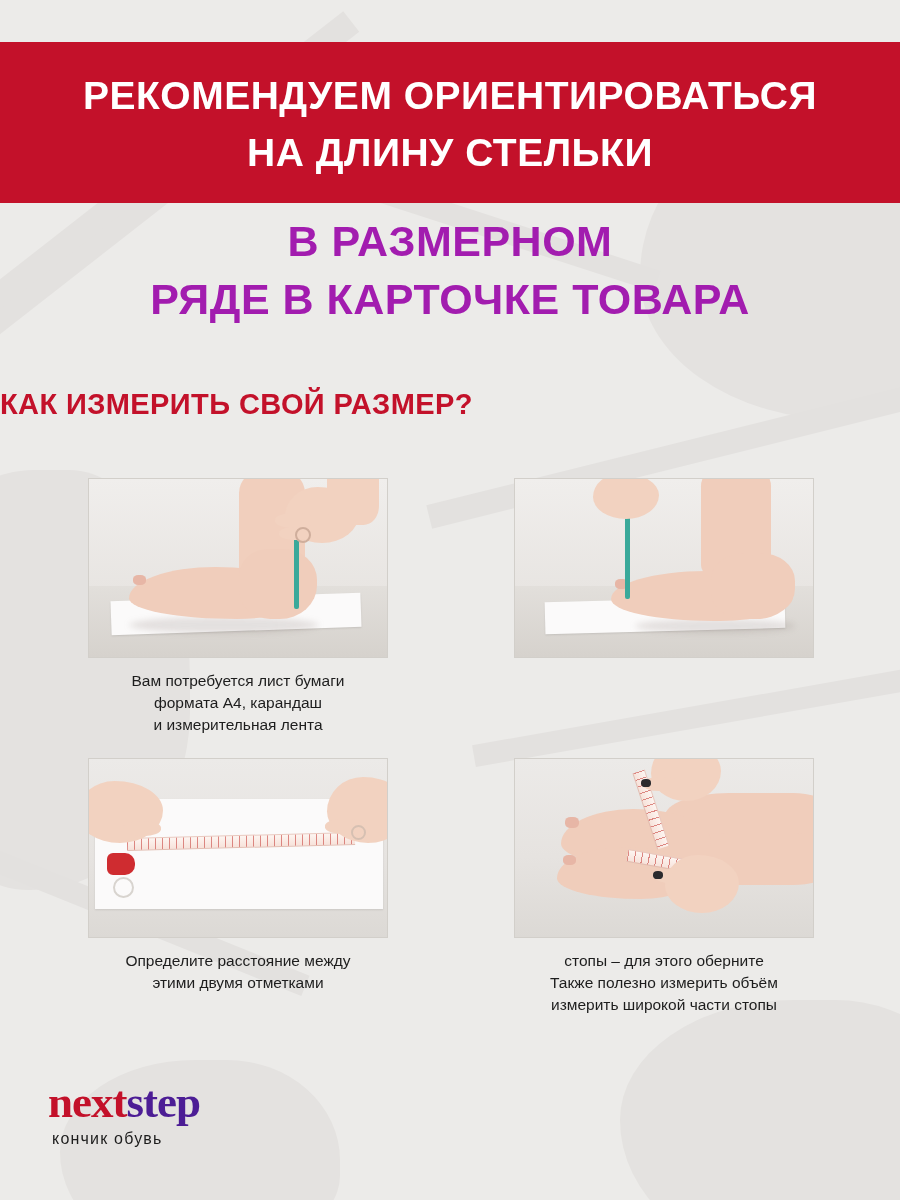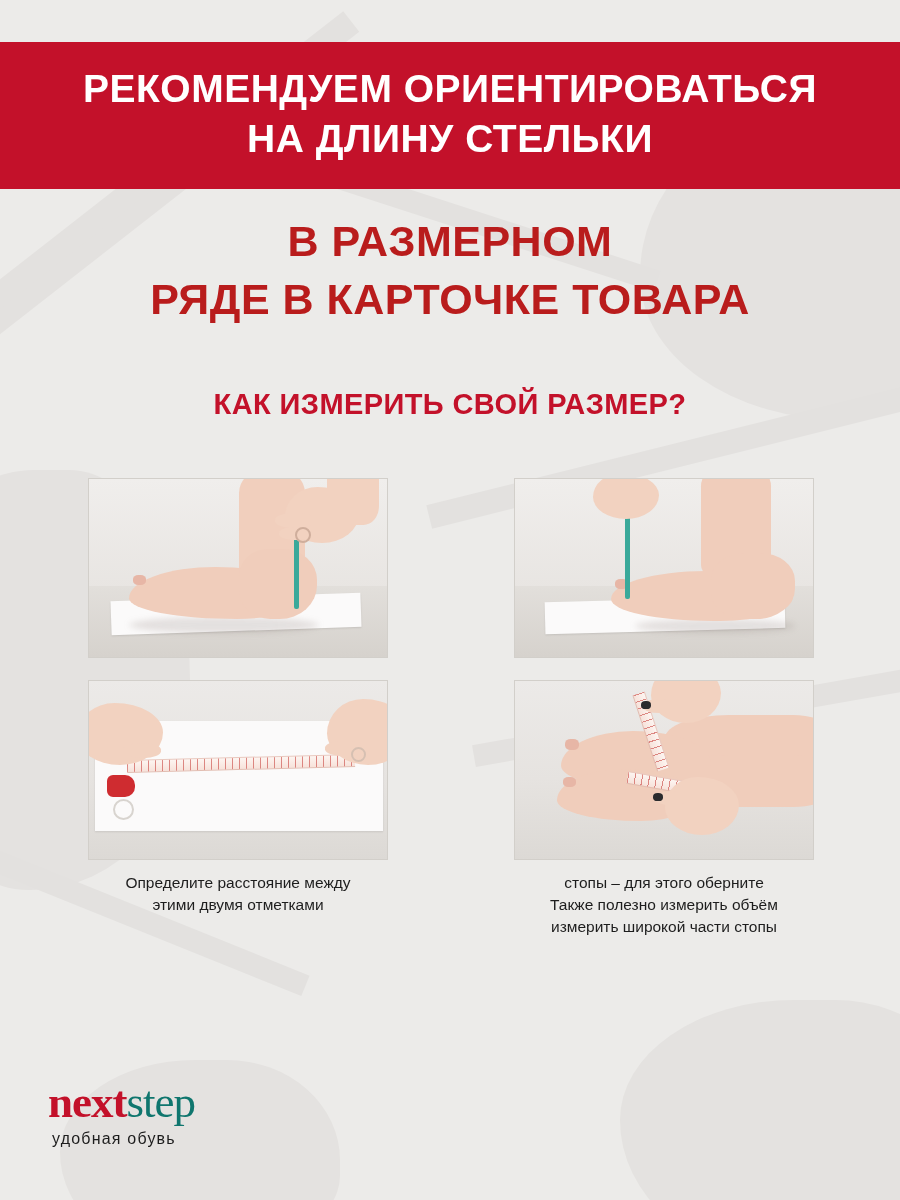--- a/index.html
+++ b/index.html
@@ -83,44 +83,44 @@
     box-sizing: border-box;
     text-align: center;
   }
   .banner .line {
     color: #ffffff;
     font-size: 39px;
     font-weight: bold;
     letter-spacing: 0.5px;
     line-height: 1.27;
     text-transform: uppercase;
+    margin-top: 7px;
   }
 
   
   .headline {
     position: absolute;
     left: 0;
     top: 212px;
     width: 900px;
     text-align: center;
   }
   .headline .h1 {
-    color: #b91c1c;
+    color: #a21caf;
     font-size: 43px;
     font-weight: bold;
     letter-spacing: 0.5px;
     line-height: 1.35;
     text-transform: uppercase;
   }
   .subhead {
     position: absolute;
     left: 0;
     top: 388px;
     width: 900px;
-    text-align: center;
     color: #c3112a;
     font-size: 29px;
     font-weight: bold;
     letter-spacing: 0.4px;
     text-transform: uppercase;
   }
 
   
   .steps {
     position: absolute;
@@ -255,23 +255,23 @@
     align-items: baseline;
   }
   .logo-next {
     color: #c3112a;
     font-size: 45px;
     font-weight: bold;
     font-family: "Liberation Serif", serif;
     letter-spacing: -1px;
   }
   .logo-step {
-    color: #0f766e;
+    color: #4c1d95;
     font-size: 45px;
-    font-weight: normal;
+    font-weight: bold;
     font-family: "Liberation Serif", serif;
     letter-spacing: -1px;
   }
   .logo-tag {
     margin-top: 2px;
     margin-left: 4px;
     color: #1d1d1d;
     font-size: 16px;
     letter-spacing: 1.2px;
   }
@@ -322,20 +322,25 @@
         <div class="nail" style="left:44px; top:96px; width:13px; height:10px;"></div>
 
         <div class="pencil" style="left:205px; top:42px; width:5px; height:88px;"></div>
 
         <div class="hand" style="left:196px; top:8px; width:74px; height:56px;"></div>
         <div class="finger" style="left:186px; top:34px; width:40px; height:15px;"></div>
         <div class="finger" style="left:190px; top:48px; width:34px; height:13px;"></div>
         <div class="ring" style="left:206px; top:48px; width:12px; height:12px; border-color:#cfae9c;"></div>
         <div class="leg" style="left:238px; top:-18px; width:52px; height:64px; background:#f2d2c0; border-radius:30%;"></div>
       </div>
+      <div class="caption">
+        <div>Вам потребуется лист бумаги</div>
+        <div>формата А4, карандаш</div>
+        <div>и измерительная лента</div>
+      </div>
     </div>
 
     <div class="step step-b">
       <div class="photo">
         <div class="ph-bg"></div>
         <div class="ph-wall"></div>
         <div class="ph-table"></div>
         <div class="ph-paper" style="left:30px; top:120px; width:240px; height:32px; transform:rotate(-1.5deg);"></div>
         <div class="shadow-soft" style="left:120px; top:140px; width:160px; height:14px;"></div>
 
@@ -407,16 +412,16 @@
       </div>
     </div>
 
   </div>
 
   <div class="logo">
     <div class="logo-row">
       <span class="logo-next">next</span>
       <span class="logo-step">step</span>
     </div>
-    <div class="logo-tag">удобная  обувь</div>
+    <div class="logo-tag">кончик  обувь</div>
   </div>
 
 </div>
 
 </body></html>

